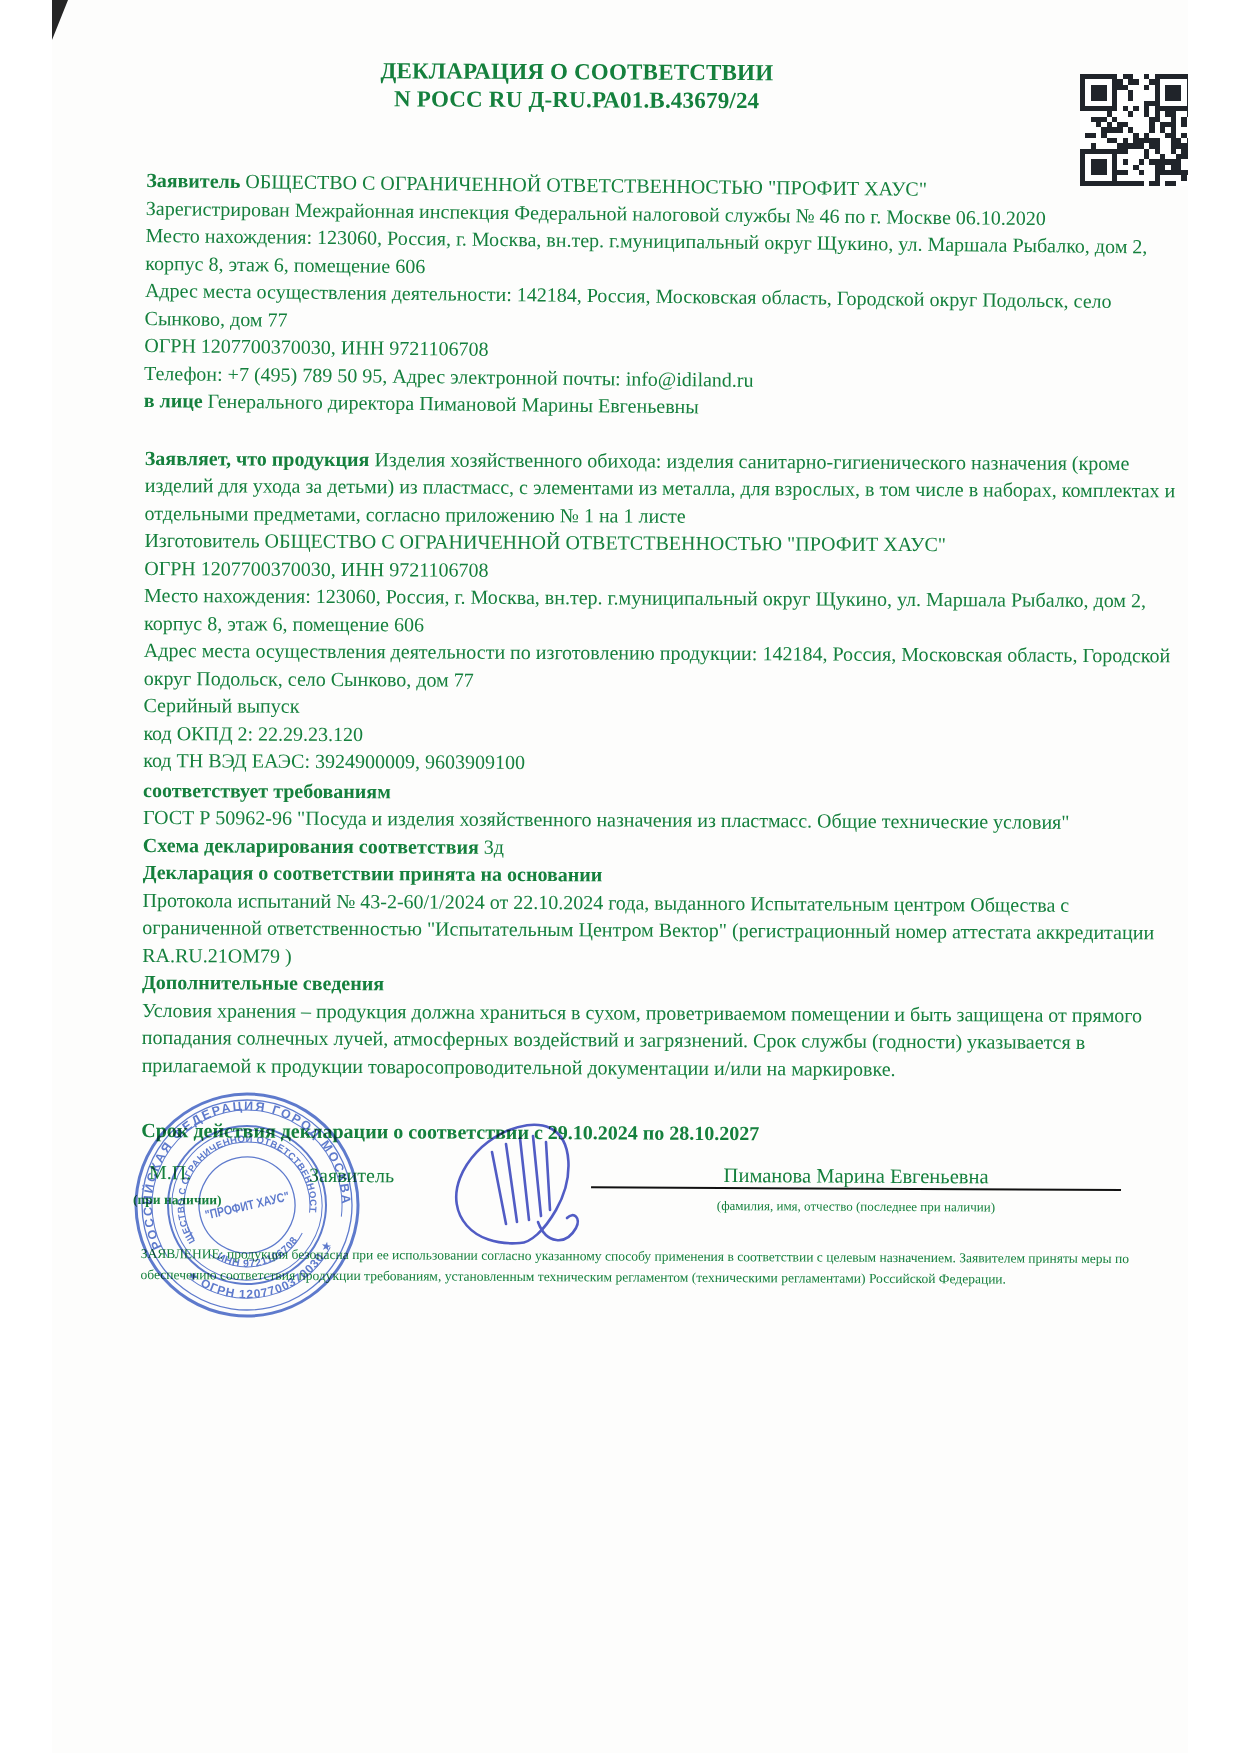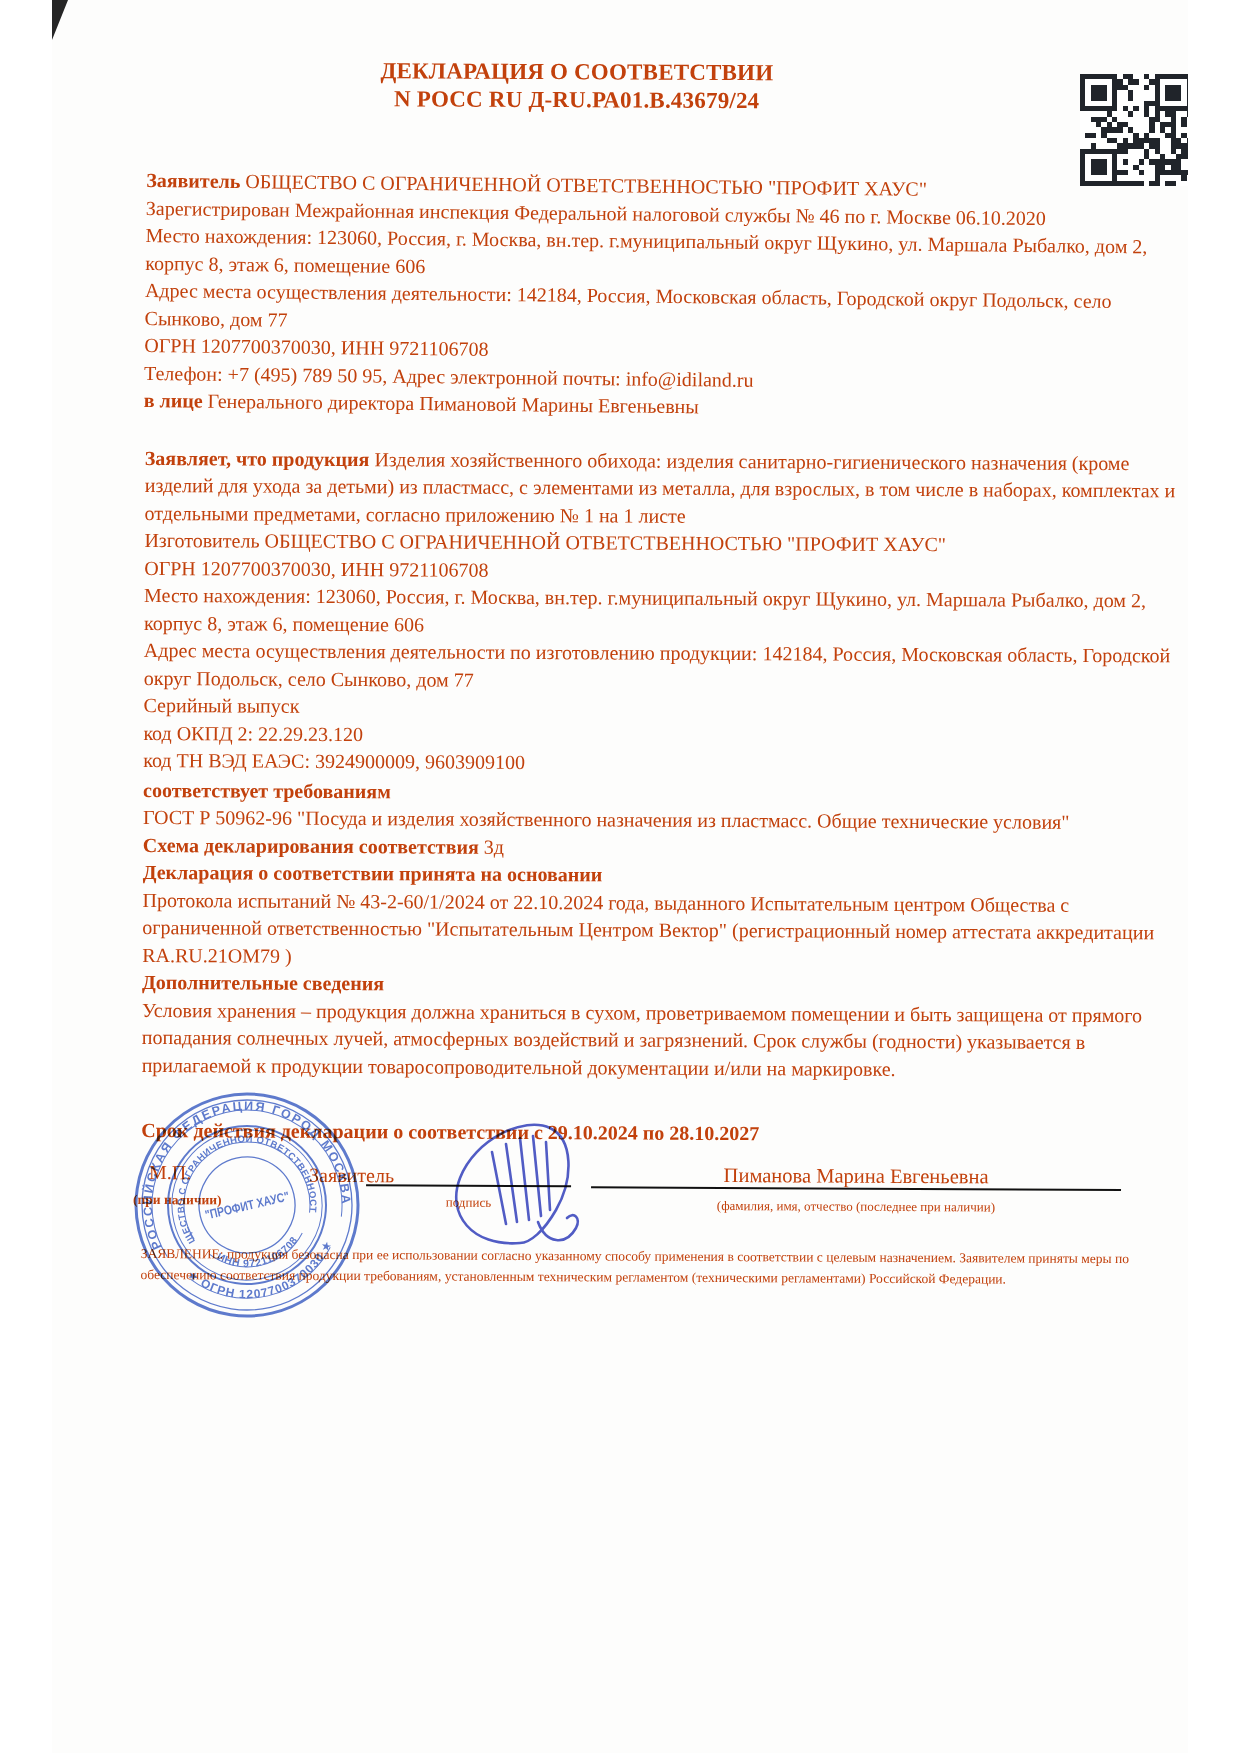--- a/index.html
+++ b/index.html
@@ -4,21 +4,21 @@
 <title>Декларация о соответствии</title>
 <style>
   html,body{margin:0;padding:0;background:#ffffff;}
   .page{
     position:relative;
     width:1136px;height:1753px;
     margin:0 auto;
     background:#fdfdfc;
     overflow:hidden;
     font-family:"Liberation Serif","DejaVu Serif",serif;
-    color:#c2410c;
+    color:#15803d;
   }
   .corner-artifact{
     position:absolute;top:0;left:0;width:0;height:0;
     border-top:40px solid #262626;border-right:16px solid transparent;
   }
   .content{
     position:absolute;left:95px;top:48px;width:1045px;
     transform:rotate(.3deg);transform-origin:top left;
     font-size:20px;line-height:27.5px;
   }
@@ -540,24 +540,20 @@
       <p><b>Дополнительные сведения</b></p>
       <p>Условия хранения – продукция должна храниться в сухом, проветриваемом помещении и быть защищена от прямого попадания солнечных лучей, атмосферных воздействий и загрязнений. Срок службы (годности) указывается в прилагаемой к продукции товаросопроводительной документации и/или на маркировке.</p>
     </section>
 
     <p class="validity">Срок действия декларации о соответствии с 29.10.2024 по 28.10.2027</p>
 
     <div class="sign-row">
       <div class="mp">М.П.</div>
       <div class="mp-note">(при наличии)</div>
       <div class="applicant-label">Заявитель</div>
-      <div class="sig-area">
-        <div class="sig-line"></div>
-        <div class="sig-caption">подпись</div>
-      </div>
       <div class="fio-area">
         <div class="fio-name">Пиманова Марина Евгеньевна</div>
         <div class="fio-line"></div>
         <div class="fio-caption">(фамилия, имя, отчество (последнее при наличии)</div>
       </div>
     </div>
 
     <p class="fineprint">ЗАЯВЛЕНИЕ: продукция безопасна при ее использовании согласно указанному способу применения в соответствии с целевым назначением. Заявителем приняты меры по обеспечению соответствия продукции требованиям, установленным техническим регламентом (техническими регламентами) Российской Федерации.</p>
 
   </div>

